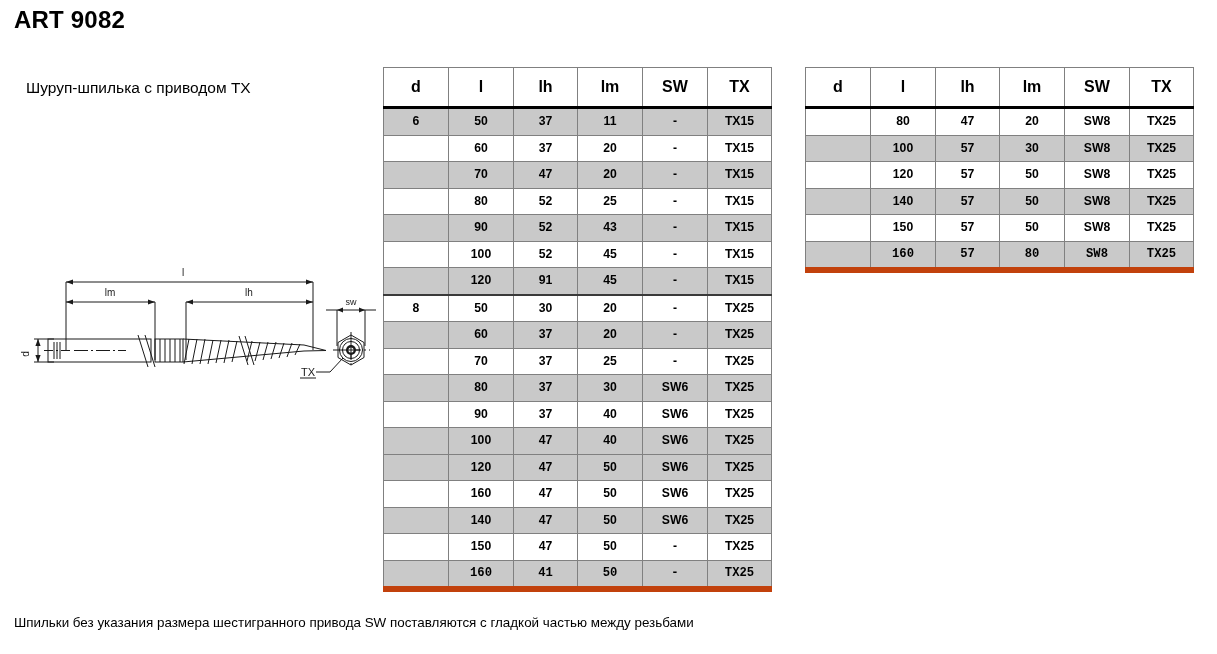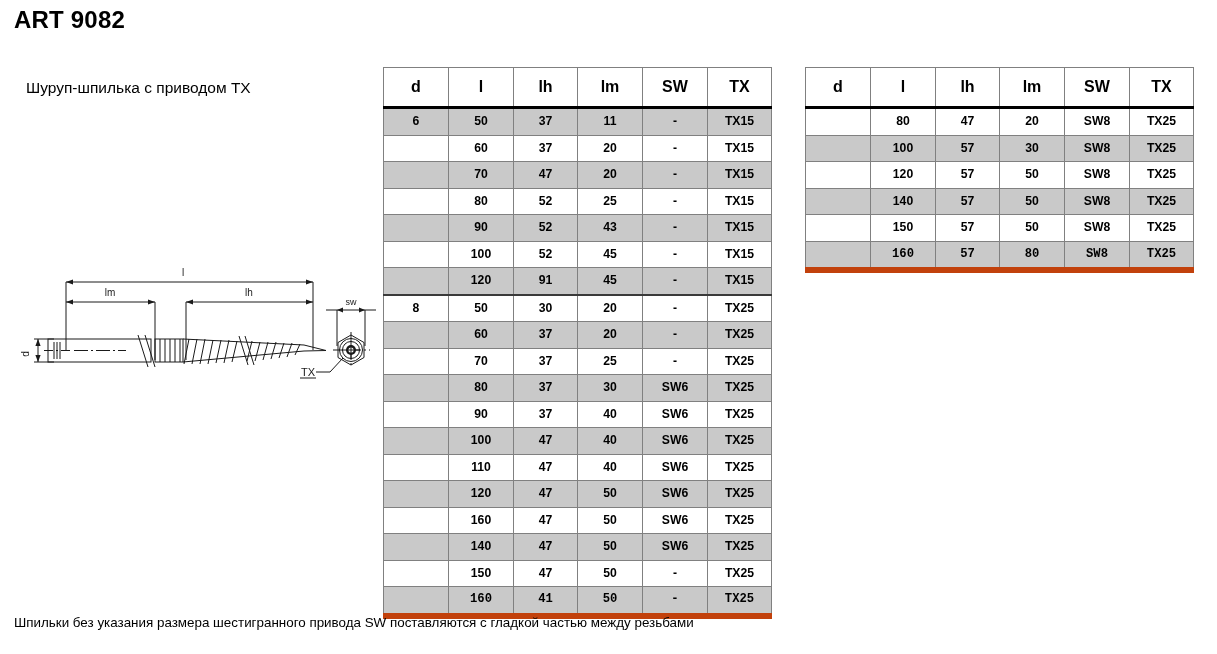--- a/index.html
+++ b/index.html
@@ -336,28 +336,20 @@
         <td>TX25</td>
       </tr>
       <tr class="shade">
         <td></td>
         <td>100</td>
         <td>47</td>
         <td>40</td>
         <td>SW6</td>
         <td>TX25</td>
       </tr>
-      <tr class="plain">
-        <td></td>
-        <td>110</td>
-        <td>47</td>
-        <td>40</td>
-        <td>SW6</td>
-        <td>TX25</td>
-      </tr>
       <tr class="shade">
         <td></td>
         <td>120</td>
         <td>47</td>
         <td>50</td>
         <td>SW6</td>
         <td>TX25</td>
       </tr>
       <tr class="plain">
         <td></td>

